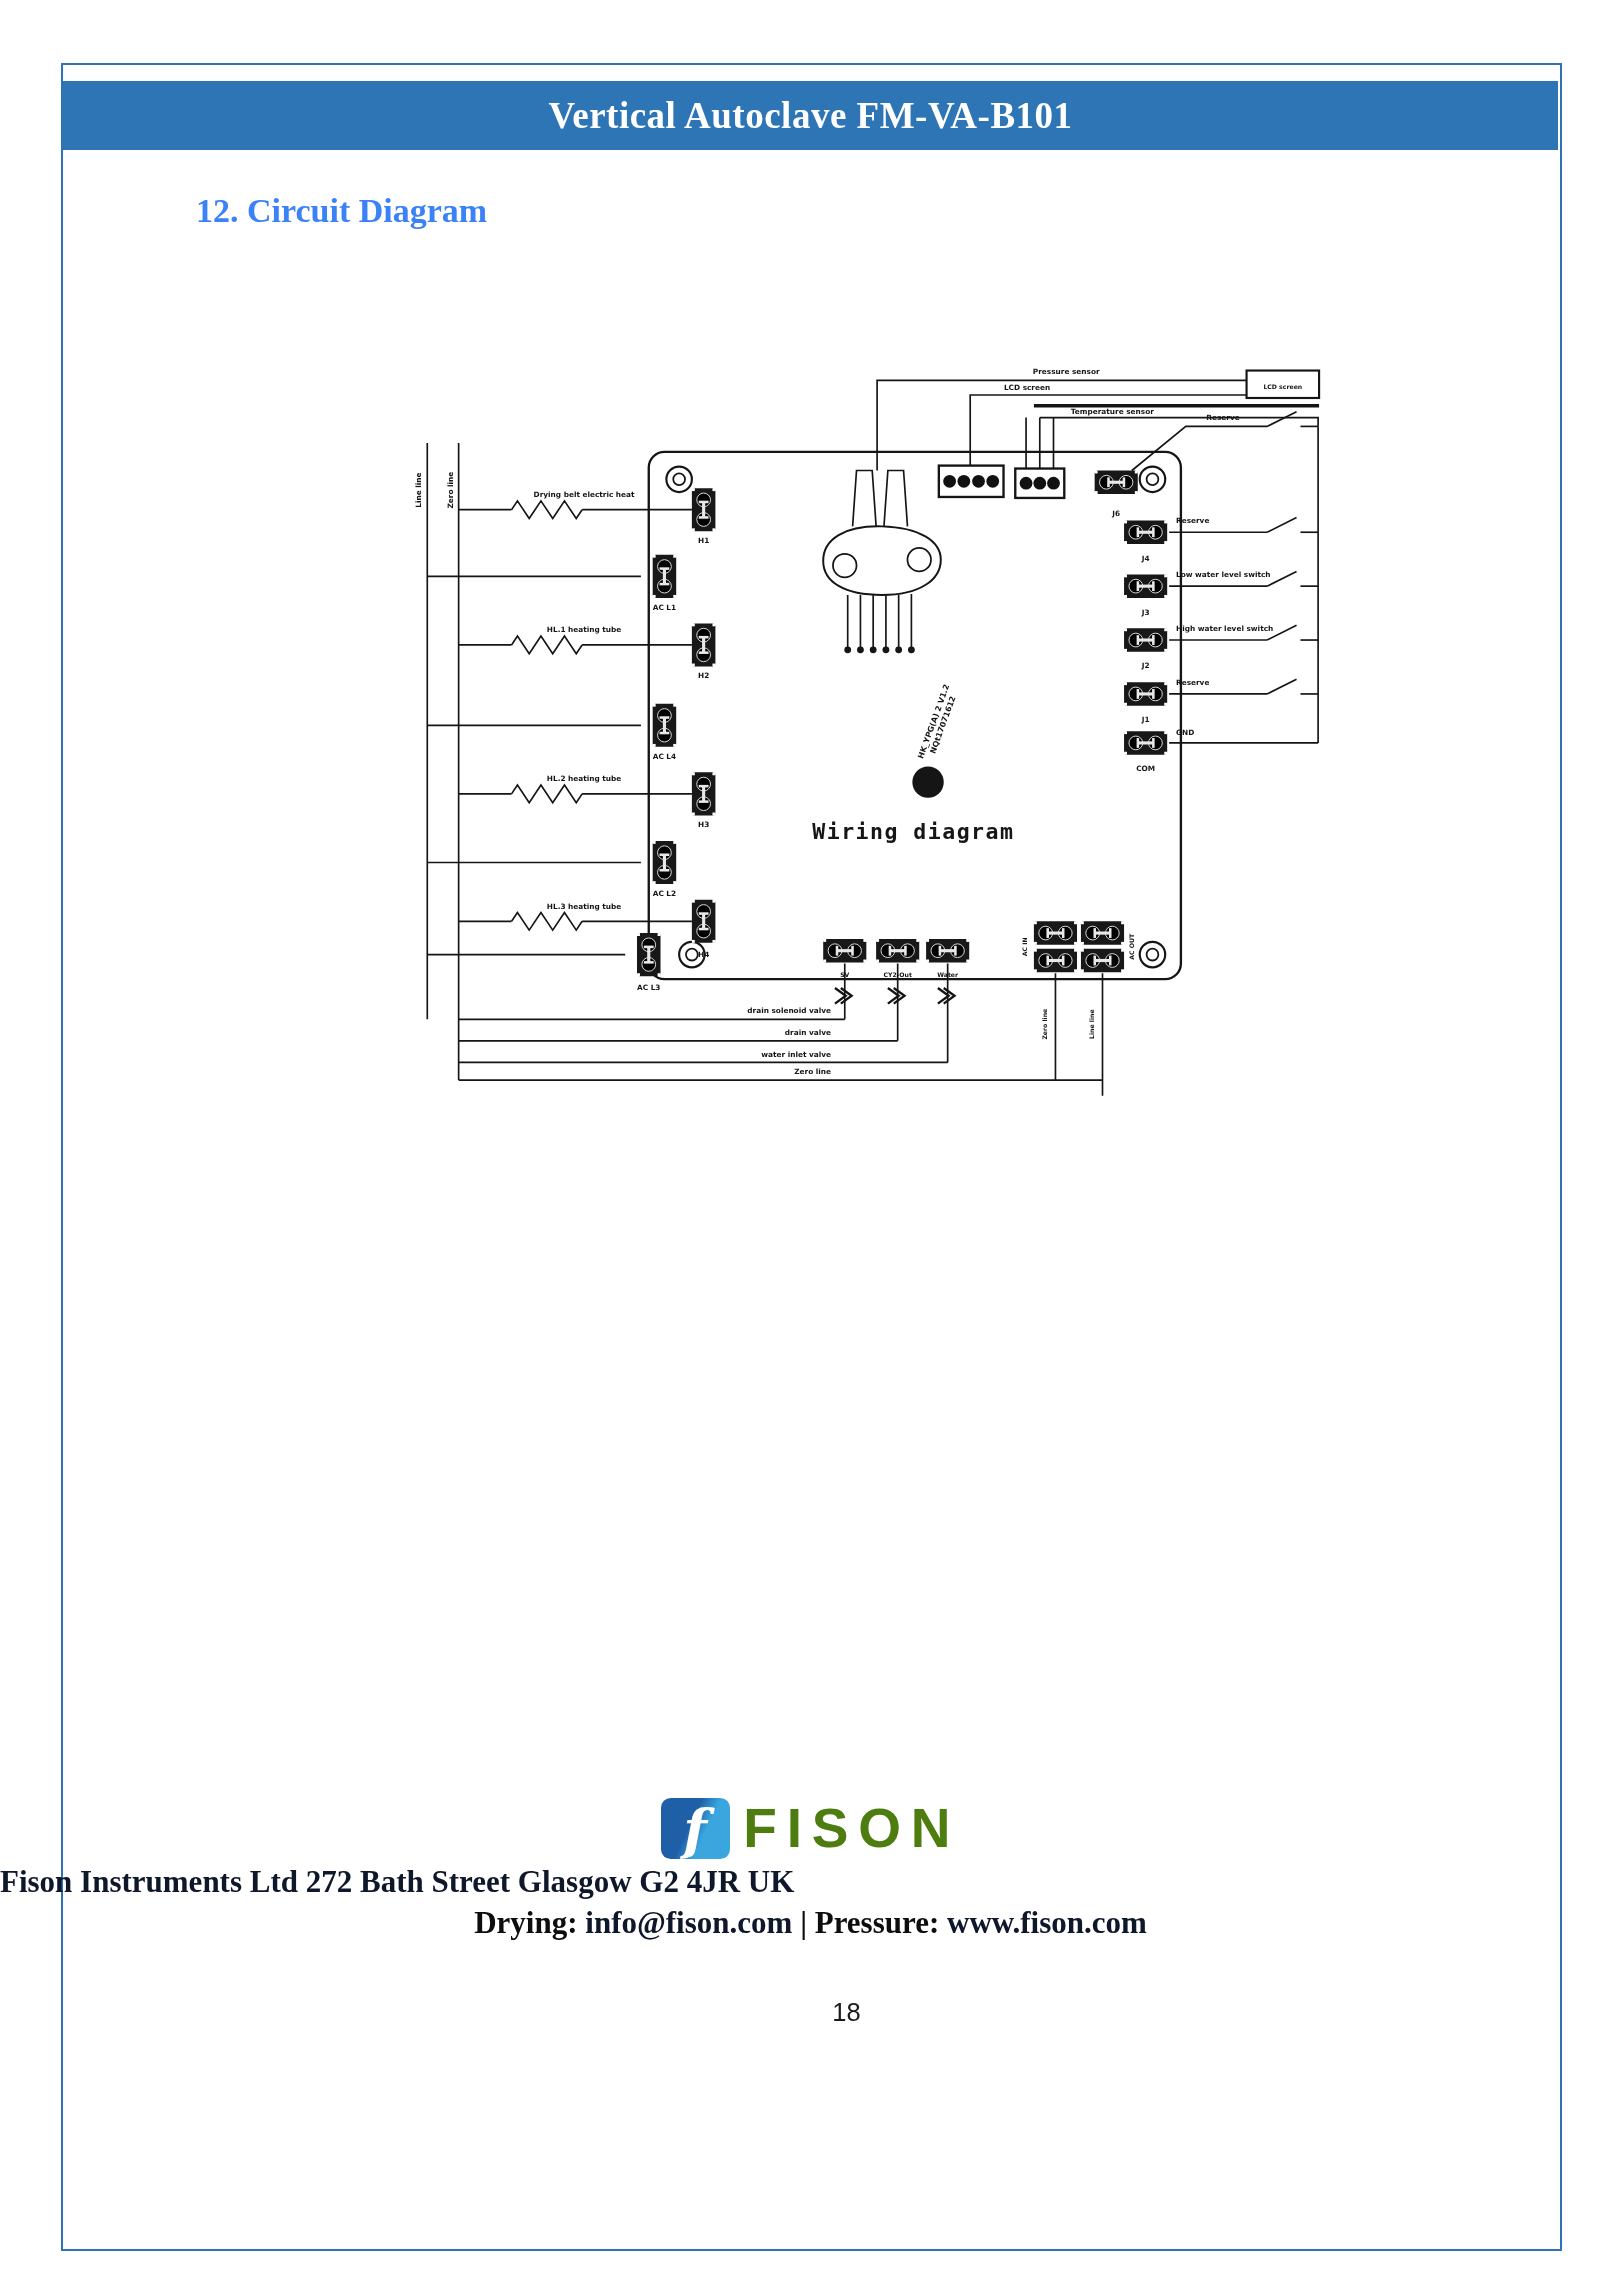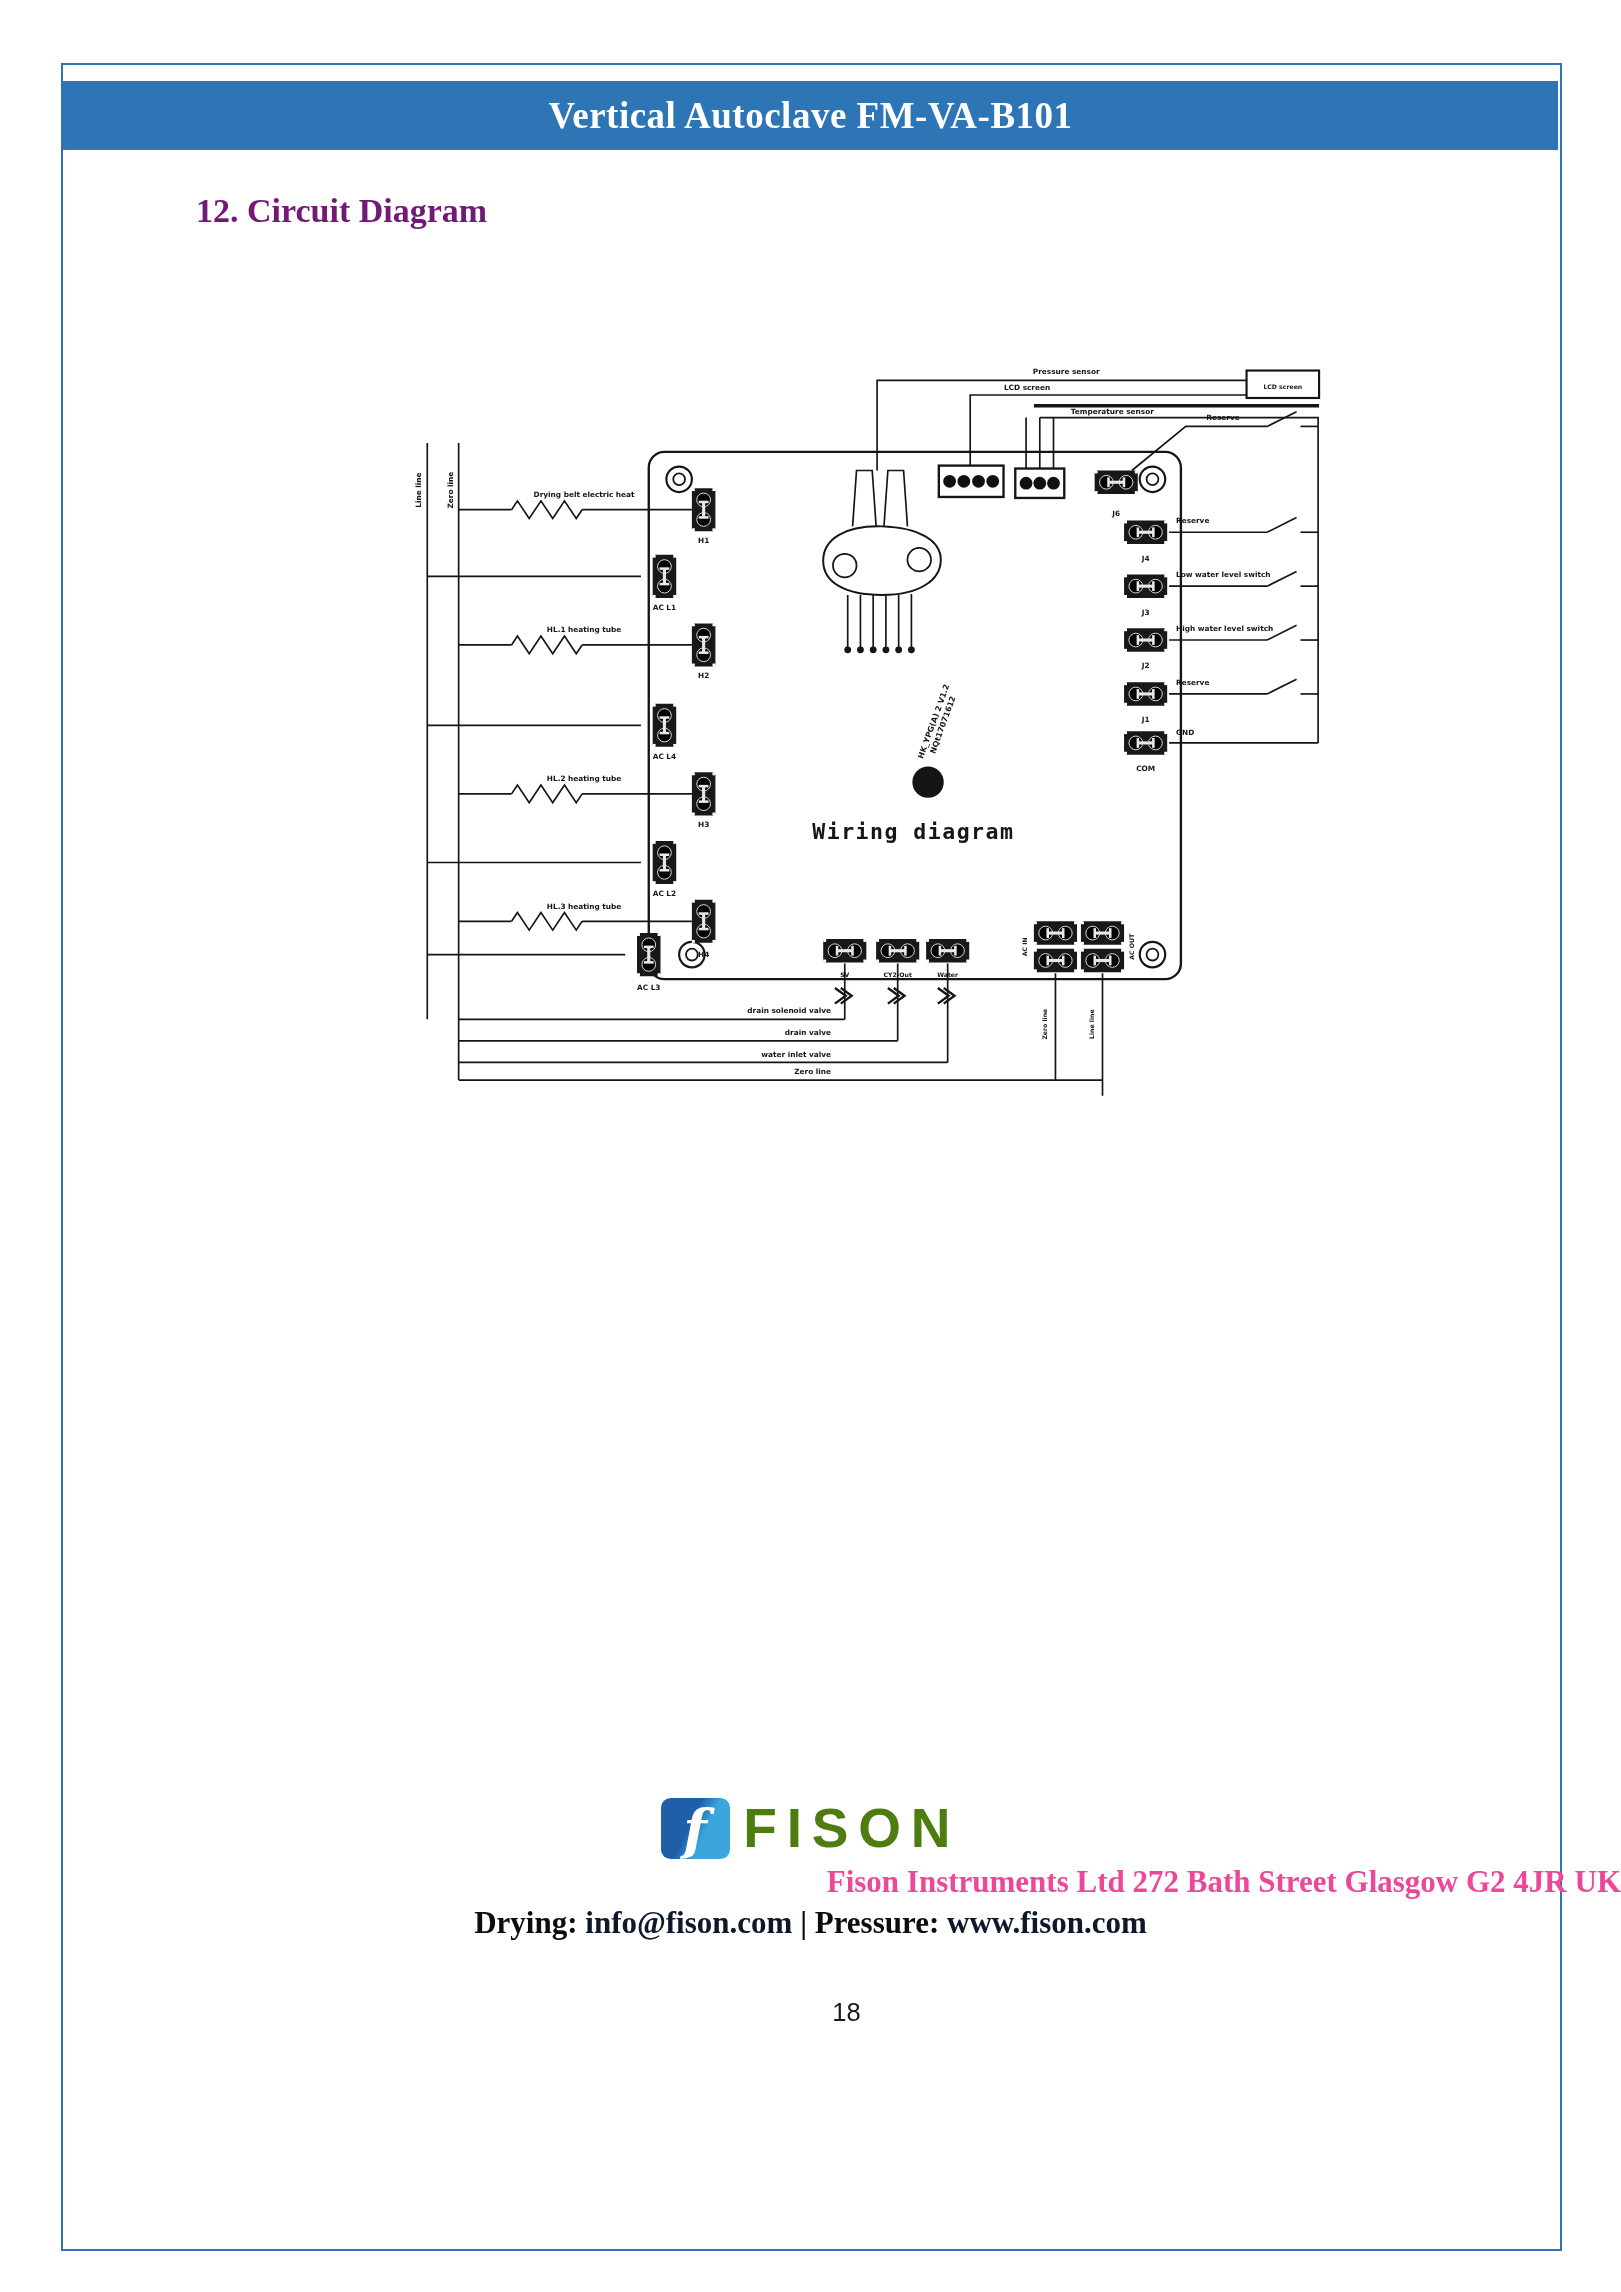--- a/index.html
+++ b/index.html
@@ -1,31 +1,31 @@
 <!DOCTYPE html>
 <html><head>
 <meta charset="utf-8">
 <style>
   html,body{margin:0;padding:0;background:#ffffff;}
   .page{position:relative;width:1621px;height:2293px;background:#fff;font-family:"Liberation Serif",serif;overflow:hidden;}
   .frame{position:absolute;left:61px;top:63px;width:1497px;height:2184px;border:2px solid #2E74B5;}
   .header-bar{position:absolute;left:63px;top:69px;width:1495px;height:69px;background:#2E75B6;display:flex;align-items:center;justify-content:center;margin-top:12px;}
   .header-title{color:#ffffff;font-size:37px;font-weight:bold;letter-spacing:0.5px;}
-  .section-heading{position:absolute;left:196px;top:192px;font-size:34px;font-weight:bold;color:#701a75;}
+  .section-heading{position:absolute;left:196px;top:192px;font-size:34px;font-weight:bold;color:#3b82f6;}
   .diagram{position:absolute;left:392px;top:333px;width:980px;height:765px;filter:blur(0.4px);}
   .diagram text{font-family:"DejaVu Sans",sans-serif;font-weight:bold;font-size:7.5px;fill:#161616;text-anchor:middle;}
   .diagram .t6{font-size:6.3px;}
   .diagram .ts{text-anchor:start;}
   .diagram .te{text-anchor:end;}
   .diagram .title-t{font-family:"DejaVu Sans Mono",monospace;font-size:22px;letter-spacing:1.5px;}
   .diagram .code-t{font-size:8px;font-weight:bold;}
   .logo-row{position:absolute;top:1796px;left:0;width:100%;display:flex;justify-content:center;align-items:center;gap:13.7px;}
   .logo-mark{width:69px;height:61px;border-radius:9.8px;background:linear-gradient(115deg,#1E5FA8 42%,#3BA6DE 62%);color:#fff;display:flex;align-items:center;justify-content:center;font-family:"DejaVu Serif",serif;font-style:italic;font-size:55px;font-weight:bold;line-height:1;}
   .logo-text{font-family:"Liberation Sans",sans-serif;font-weight:800;font-size:55px;color:#4d7c0f;letter-spacing:9.8px;}
-  .footer-line1{position:absolute;top:1864px;left:0;width:100%;text-align:right;font-size:31px;font-weight:bold;color:#ec4899;}
+  .footer-line1{position:absolute;top:1864px;left:0;width:100%;text-align:left;font-size:31px;font-weight:bold;color:#0f172a;}
   .footer-line2{position:absolute;top:1905px;left:0;width:100%;text-align:center;font-size:31px;font-weight:bold;color:#0d0d0d;}
   .link{color:#0f172a;}
   .page-num{position:absolute;top:1998px;left:0;width:100%;text-align:center;font-family:"Liberation Sans",sans-serif;font-size:25.5px;color:#1a1a1a;padding-left:36px;}
 </style>
 </head>
 <body>
 
 <div class="page">
   <div class="frame"></div>
 

